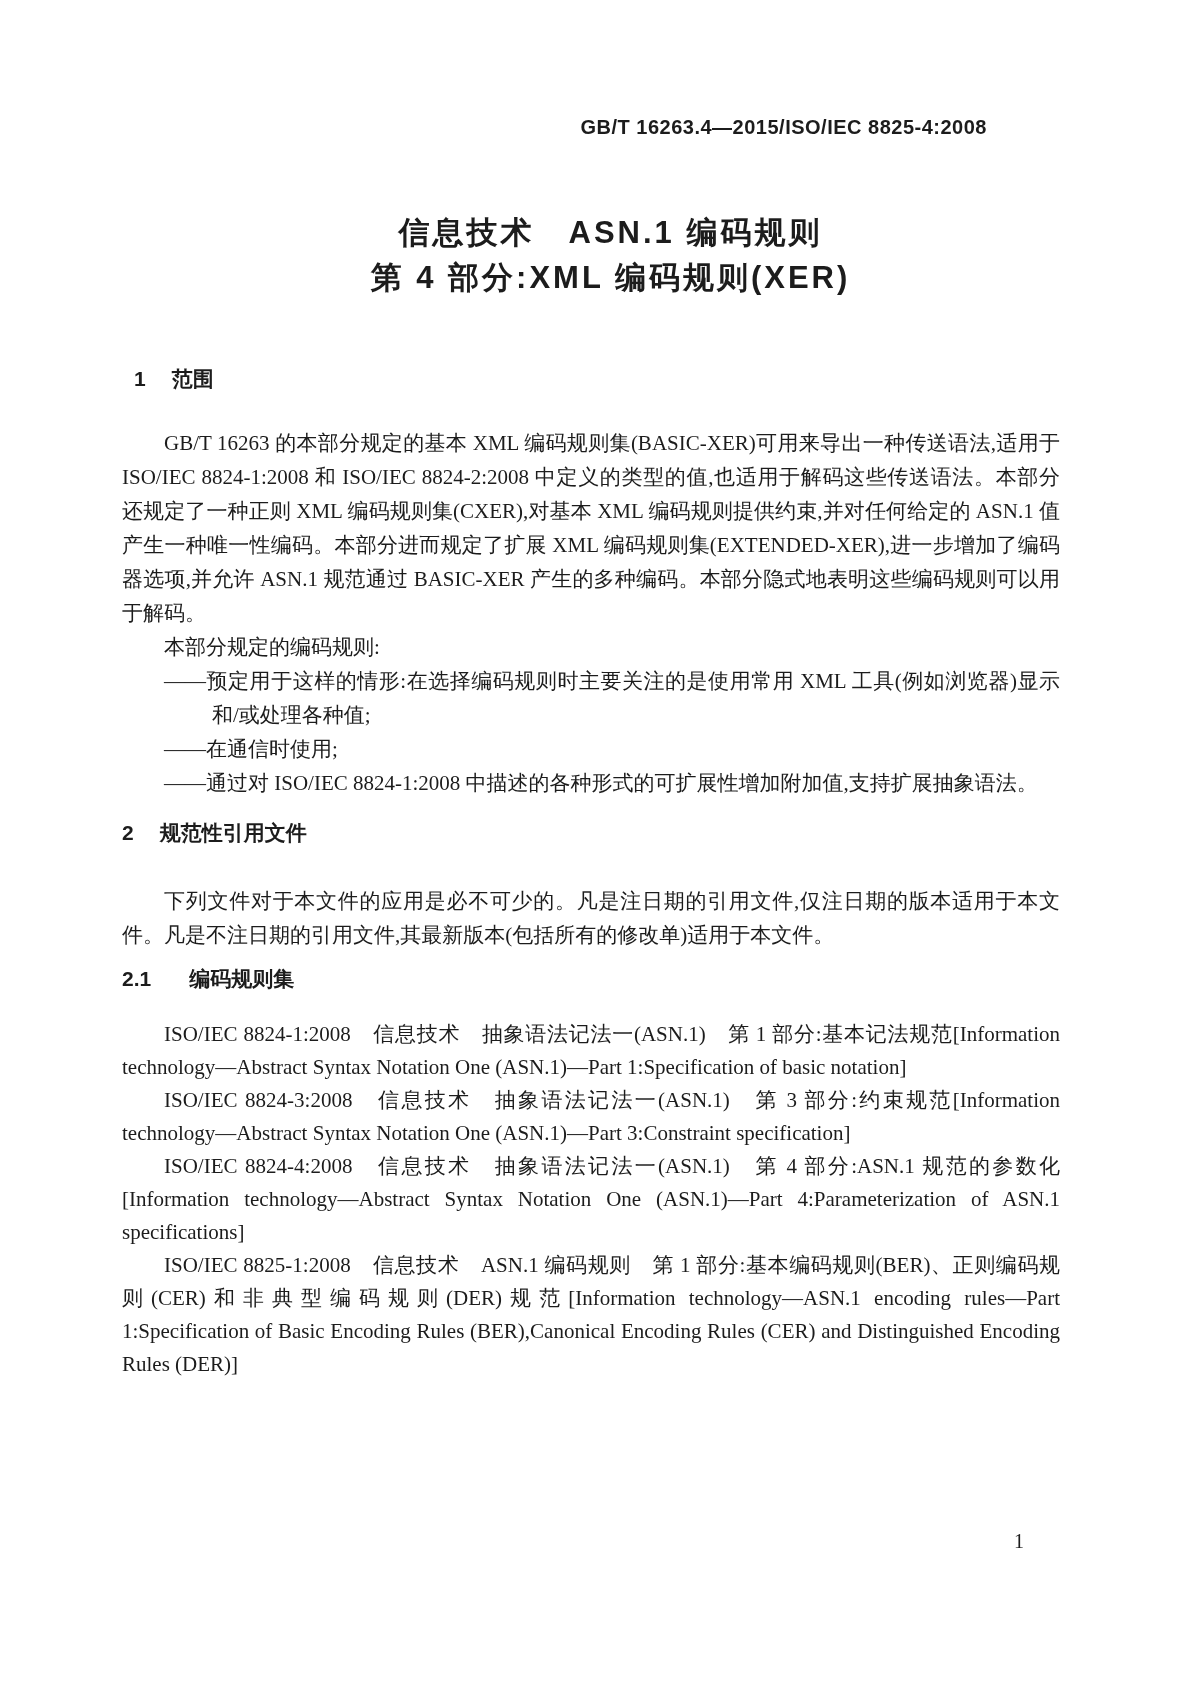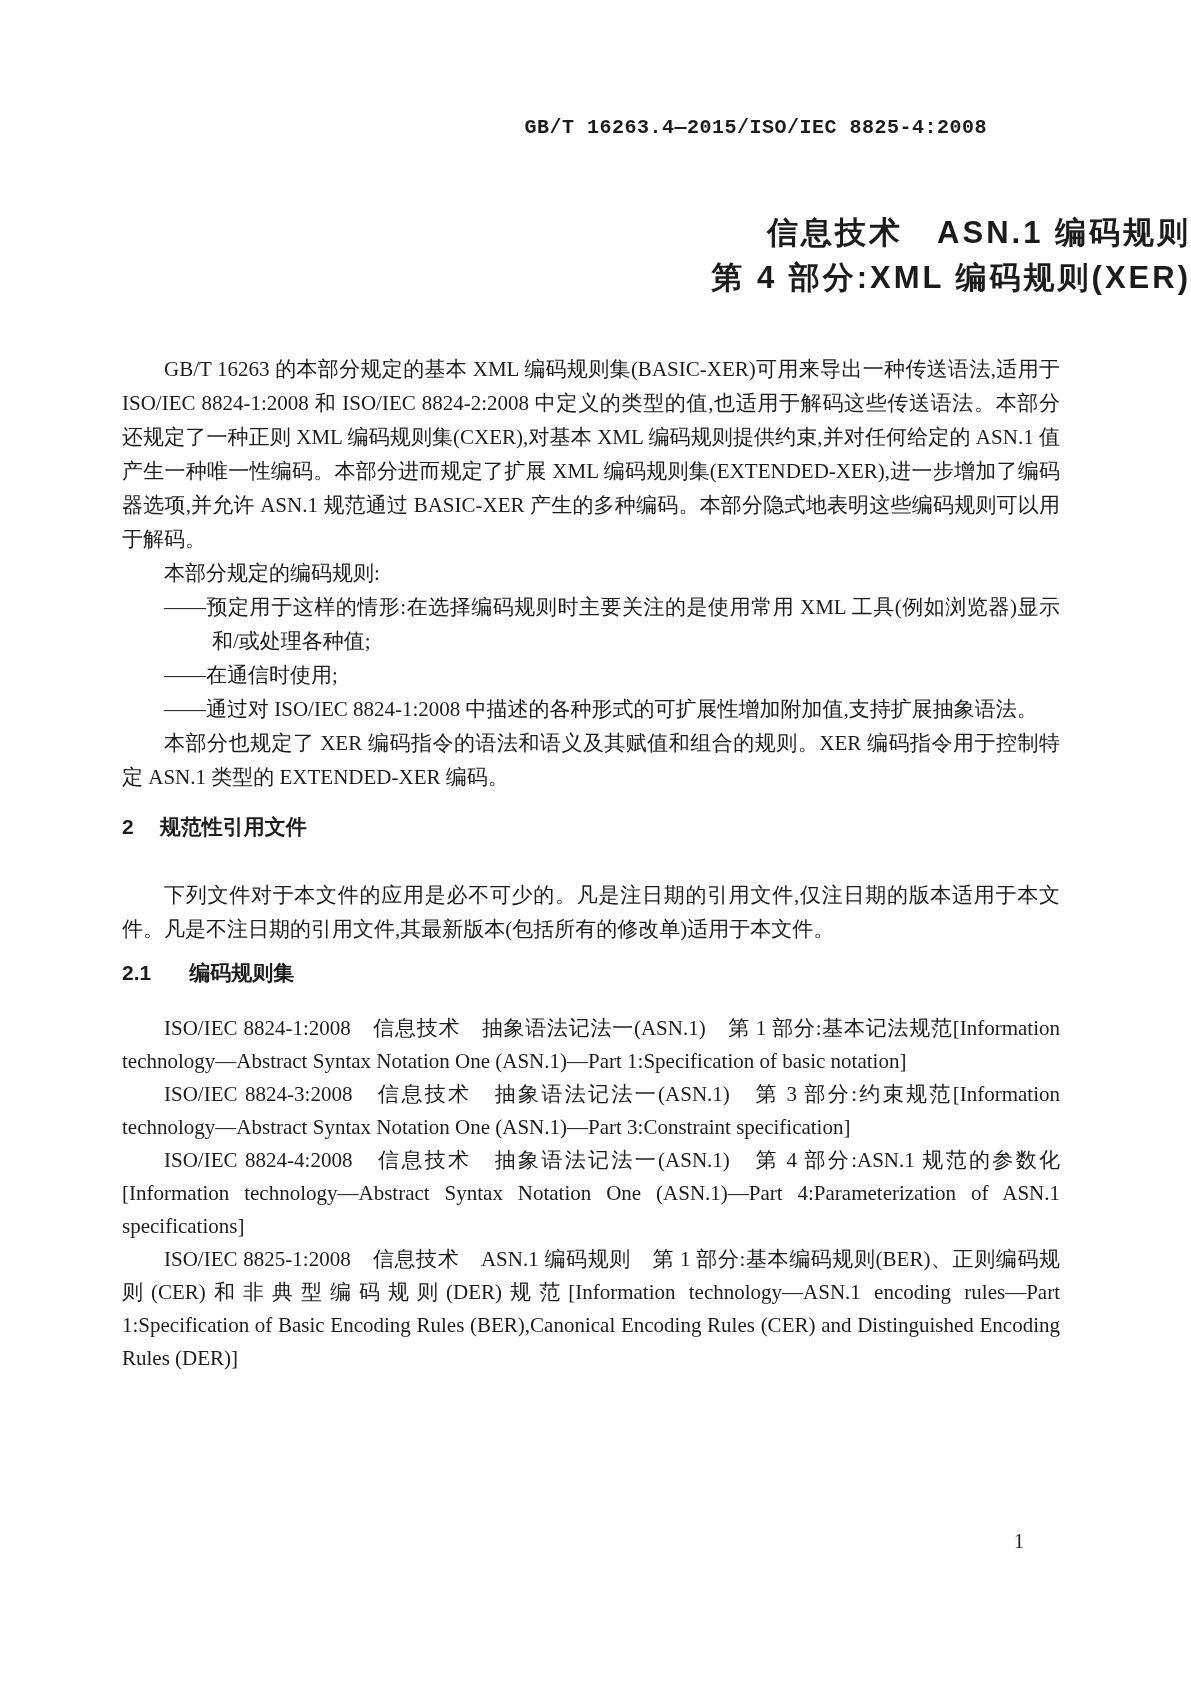--- a/index.html
+++ b/index.html
@@ -11,27 +11,27 @@
     color: #1c1c1c;
   }
   .page { position: absolute; inset: 0; background: #ffffff; }
 
   .doc-header {
     position: absolute;
     top: 116px; right: 204px;
     font-size: 20px;
     font-weight: bold;
     letter-spacing: 0.5px;
-    font-family: Liberation Mono, monospace;
+    font-family: Liberation Sans, sans-serif;
   }
 
   .doc-title {
     position: absolute;
     top: 210px; left: 0; right: 0;
-    text-align: right;
+    text-align: center;
     font-family: "Liberation Sans", "DejaVu Sans", sans-serif;
     font-weight: bold;
     font-size: 31px;
     line-height: 45px;
     letter-spacing: 3px;
     margin-left: 30px;
   }
 
   .content {
     position: absolute;
@@ -75,32 +75,32 @@
 
   <div class="doc-header">GB/T 16263.4—2015/ISO/IEC 8825-4:2008</div>
 
   <div class="doc-title">
     <div>信息技术　ASN.1 编码规则</div>
     <div>第 4 部分:XML 编码规则(XER)</div>
   </div>
 
   <div class="content">
 
+    <h2 class="sec-heading h1-scope"><span class="sec-num">1</span><span>范围</span></h2>
 
     <p class="para">GB/T 16263 的本部分规定的基本 XML 编码规则集(BASIC-XER)可用来导出一种传送语法,适用于 ISO/IEC 8824-1:2008 和 ISO/IEC 8824-2:2008 中定义的类型的值,也适用于解码这些传送语法。本部分还规定了一种正则 XML 编码规则集(CXER),对基本 XML 编码规则提供约束,并对任何给定的 ASN.1 值产生一种唯一性编码。本部分进而规定了扩展 XML 编码规则集(EXTENDED-XER),进一步增加了编码器选项,并允许 ASN.1 规范通过 BASIC-XER 产生的多种编码。本部分隐式地表明这些编码规则可以用于解码。</p>
 
     <p class="para">本部分规定的编码规则:</p>
 
     <p class="dash-item"><span class="dash-marker">——</span><span>预定用于这样的情形:在选择编码规则时主要关注的是使用常用 XML 工具(例如浏览器)显示和/或处理各种值;</span></p>
 
     <p class="dash-item"><span class="dash-marker">——</span><span>在通信时使用;</span></p>
 
     <p class="dash-item"><span class="dash-marker">——</span><span>通过对 ISO/IEC 8824-1:2008 中描述的各种形式的可扩展性增加附加值,支持扩展抽象语法。</span></p>
 
-    <p class="para">本部分也规定了 XER 编码指令的语法和语义及其赋值和组合的规则。XER 编码指令用于控制特定 ASN.1 类型的 EXTENDED-XER 编码。</p>
 
     <h2 class="sec-heading h1-refs"><span class="sec-num">2</span><span>规范性引用文件</span></h2>
 
     <p class="para">下列文件对于本文件的应用是必不可少的。凡是注日期的引用文件,仅注日期的版本适用于本文件。凡是不注日期的引用文件,其最新版本(包括所有的修改单)适用于本文件。</p>
 
     <h3 class="sec-heading h2-sub"><span class="sec-num">2.1</span><span>编码规则集</span></h3>
 
     <div class="refs">
       <p class="ref">ISO/IEC 8824-1:2008　信息技术　抽象语法记法一(ASN.1)　第 1 部分:基本记法规范[Information technology—Abstract Syntax Notation One (ASN.1)—Part 1:Specification of basic notation]</p>
       <p class="ref">ISO/IEC 8824-3:2008　信息技术　抽象语法记法一(ASN.1)　第 3 部分:约束规范[Information technology—Abstract Syntax Notation One (ASN.1)—Part 3:Constraint specification]</p>

